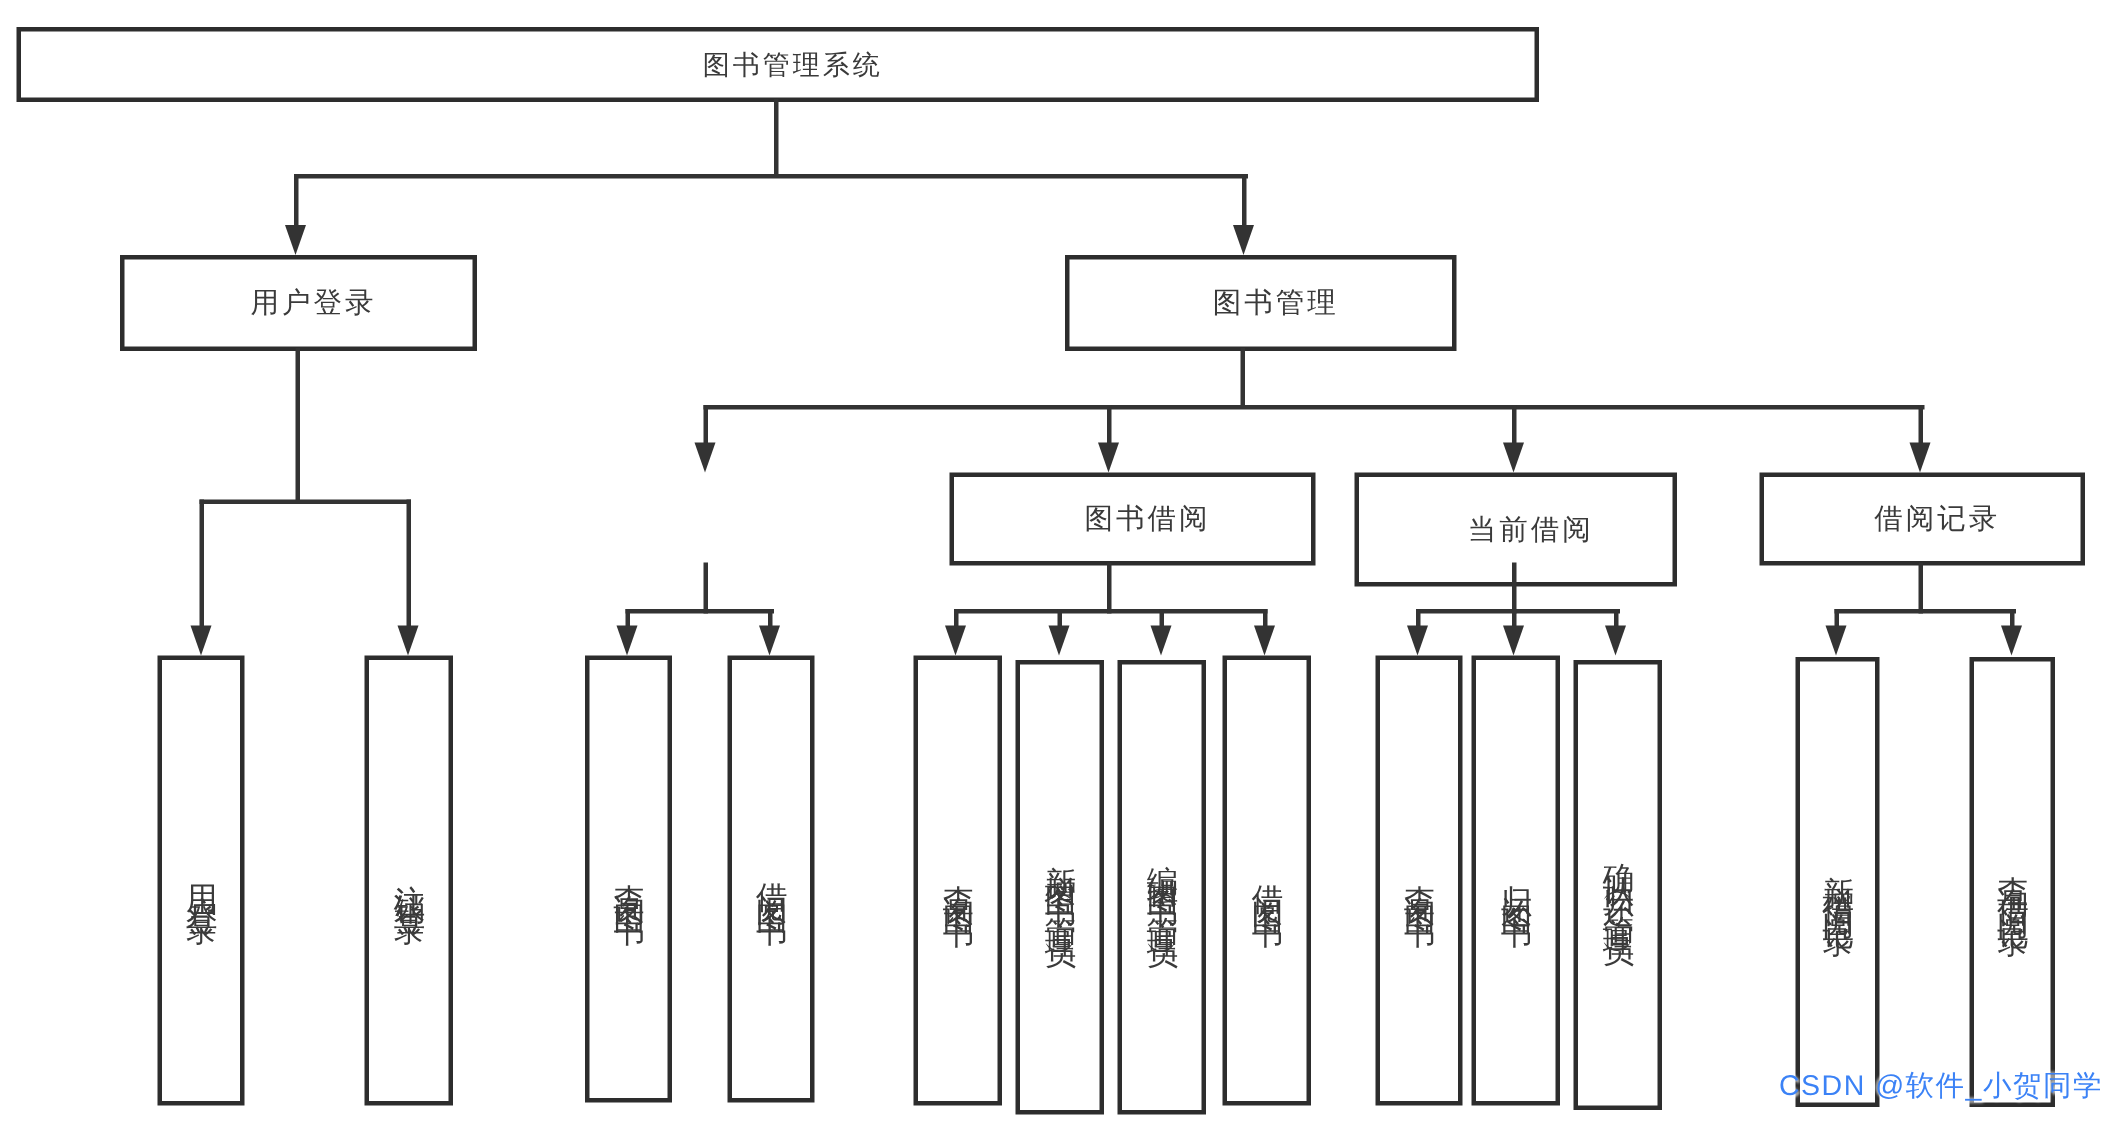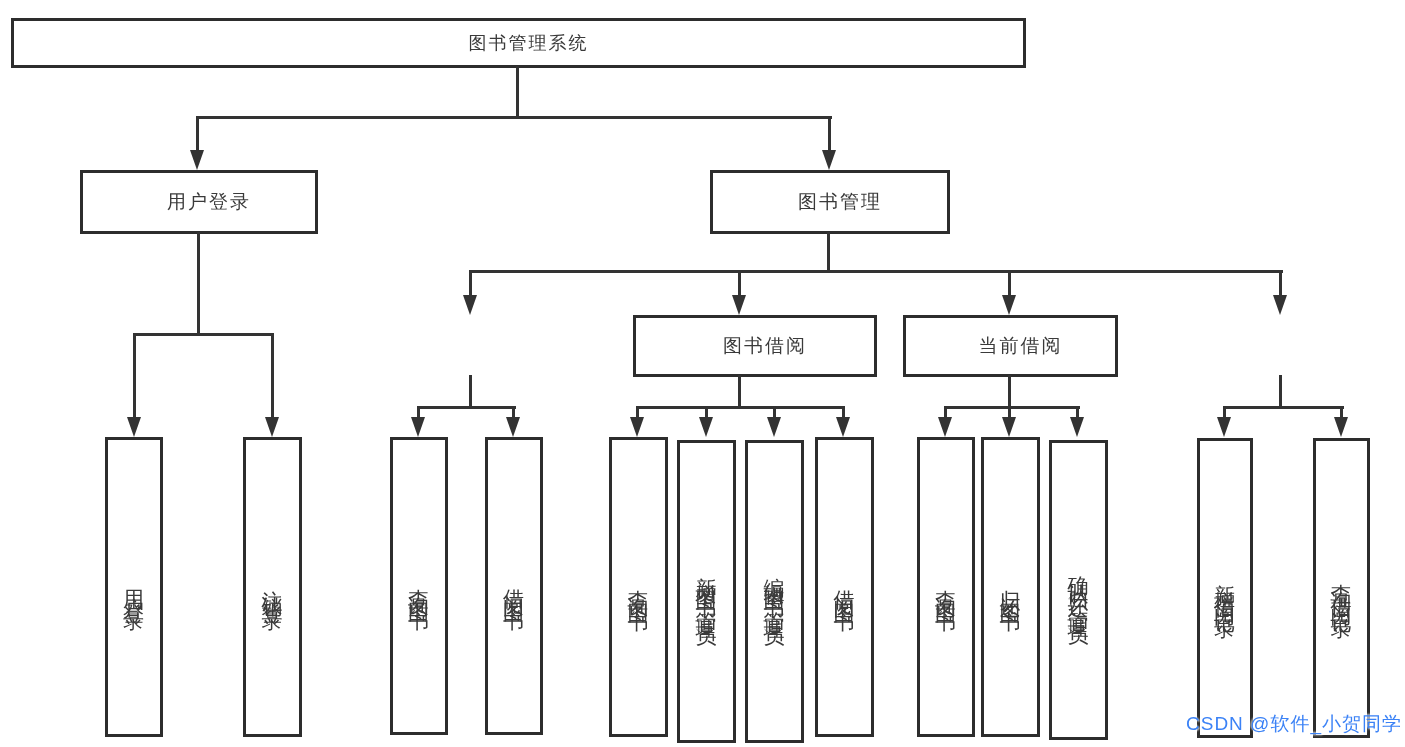--- a/index.html
+++ b/index.html
@@ -31,24 +31,25 @@
   }
 </style>
 </head>
 <body>
 
 <div class="stage">
 
   <div class="node h root" style="left:11px;top:18px;width:1015px;height:50px">图书管理系统</div>
 
   <div class="node h" style="left:80px;top:170px;width:238px;height:64px">用户登录</div>
-  <div class="node h" style="left:710px;top:170px;width:240px;height:64px">图书管理</div>
+  <div class="node h" style="left:710px;top:170px;width:261px;height:64px">图书管理</div>
 
   <div class="node h" style="left:633px;top:315px;width:244px;height:62px">图书借阅</div>
-  <div class="node h" style="left:903px;top:315px;width:215px;height:62px">当前借阅</div>
+  <div class="node h" style="left:903px;top:315px;width:215px;height:76px">当前借阅</div>
+  <div class="node h" style="left:1173px;top:315px;width:217px;height:62px">借阅记录</div>
 
   <div class="node v" style="left:105px;top:437px;width:58px;height:300px">用户登录</div>
   <div class="node v" style="left:243px;top:437px;width:59px;height:300px">注销登录</div>
 
   <div class="node v" style="left:390px;top:437px;width:58px;height:298px">查询图书</div>
   <div class="node v" style="left:485px;top:437px;width:58px;height:298px">借阅图书</div>
 
   <div class="node v" style="left:609px;top:437px;width:59px;height:300px">查询图书</div>
   <div class="node v" style="left:677px;top:440px;width:59px;height:303px">新增图书（管理员）</div>
   <div class="node v" style="left:745px;top:440px;width:59px;height:303px">编辑图书（管理员）</div>

